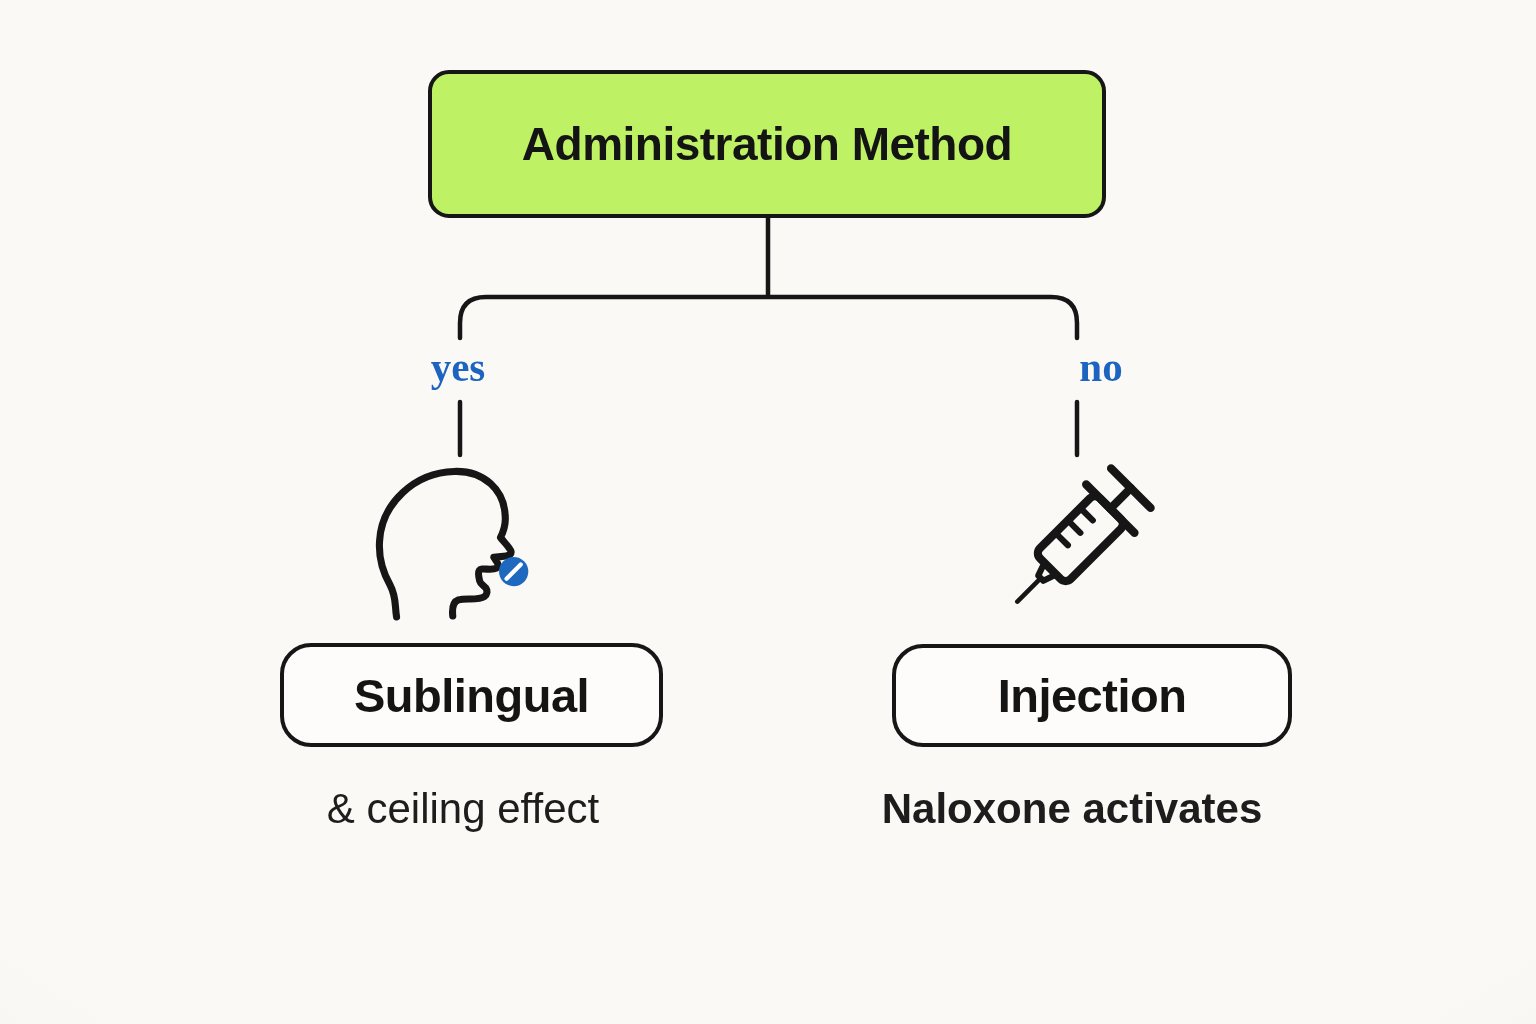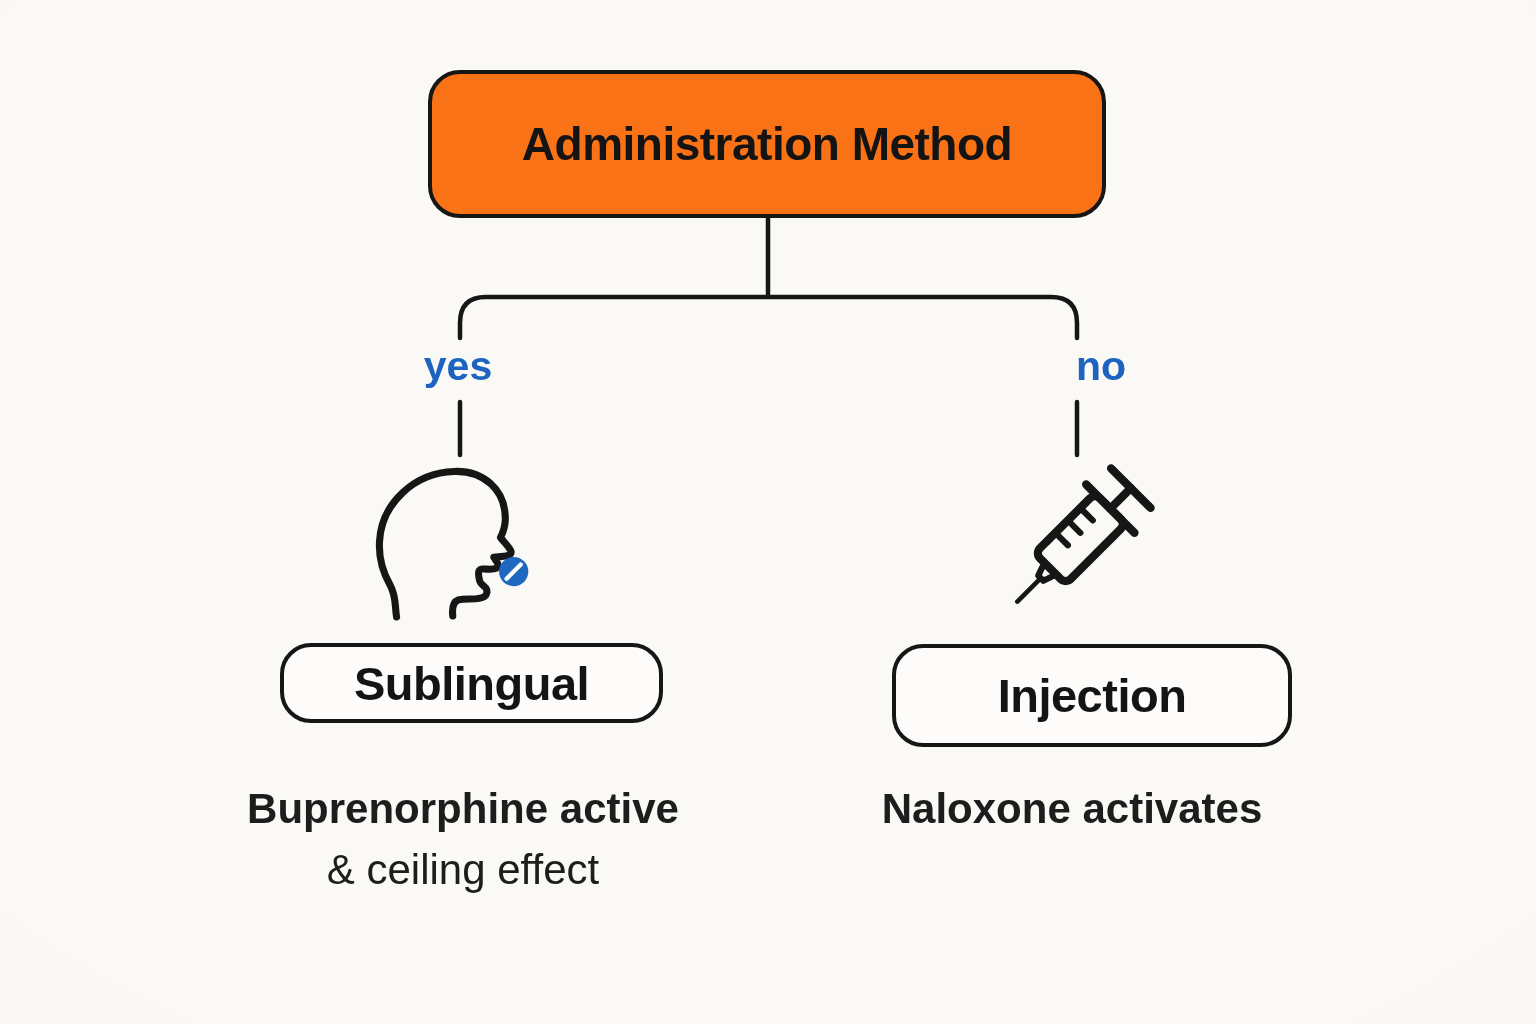--- a/index.html
+++ b/index.html
@@ -17,51 +17,52 @@
 
   
   #connector-layer {
     left: 0; top: 0; width: 1536px; height: 1024px;
     pointer-events: none;
   }
 
   
   .root-box {
     left: 428px; top: 70px; width: 678px; height: 148px;
-    background: #f97316;
+    background: #bef264;
     border: 4.5px solid #161616;
-    border-radius: 32px;
+    border-radius: 21px;
     box-sizing: border-box;
     display: flex; align-items: center; justify-content: center;
   }
   .root-box .label {
     font-size: 46px; font-weight: 700; letter-spacing: -0.5px; color: #141414;
   }
 
   
   .branch-label {
     font-size: 41px; font-weight: 700; color: #1c64bf;
     transform: translateX(-50%);
     top: 343px;
+    font-family: Liberation Serif, serif;
   }
   .branch-label.left { left: 458px; }
   .branch-label.right { left: 1101px; }
 
   
   .leaf-box {
     background: #fdfcfa;
     border: 4.5px solid #161616;
     border-radius: 31px;
     box-sizing: border-box;
     display: flex; align-items: center; justify-content: center;
   }
   .leaf-box .label {
     font-size: 47px; font-weight: 700; letter-spacing: -0.5px; color: #141414;
   }
-  .leaf-box.left  { left: 280px; top: 643px; width: 383px; height: 80px; }
+  .leaf-box.left  { left: 280px; top: 643px; width: 383px; height: 104px; }
   .leaf-box.right { left: 892px; top: 644px; width: 400px; height: 103px; }
 
   
   .caption {
     top: 778px;
     transform: translateX(-50%);
     text-align: center;
     font-size: 42px;
     line-height: 61px;
     color: #1d1d1d;
@@ -137,18 +138,17 @@
 </div>
 
 <div class="abs leaf-box left">
   <span class="label">Sublingual</span>
 </div>
 <div class="abs leaf-box right">
   <span class="label">Injection</span>
 </div>
 
 <div class="abs caption left">
-  <span class="line first">Buprenorphine active</span>
   <span class="line">&amp; ceiling effect</span>
 </div>
 <div class="abs caption right">
   <span class="line first">Naloxone activates</span>
 </div>
 
 </body></html>

